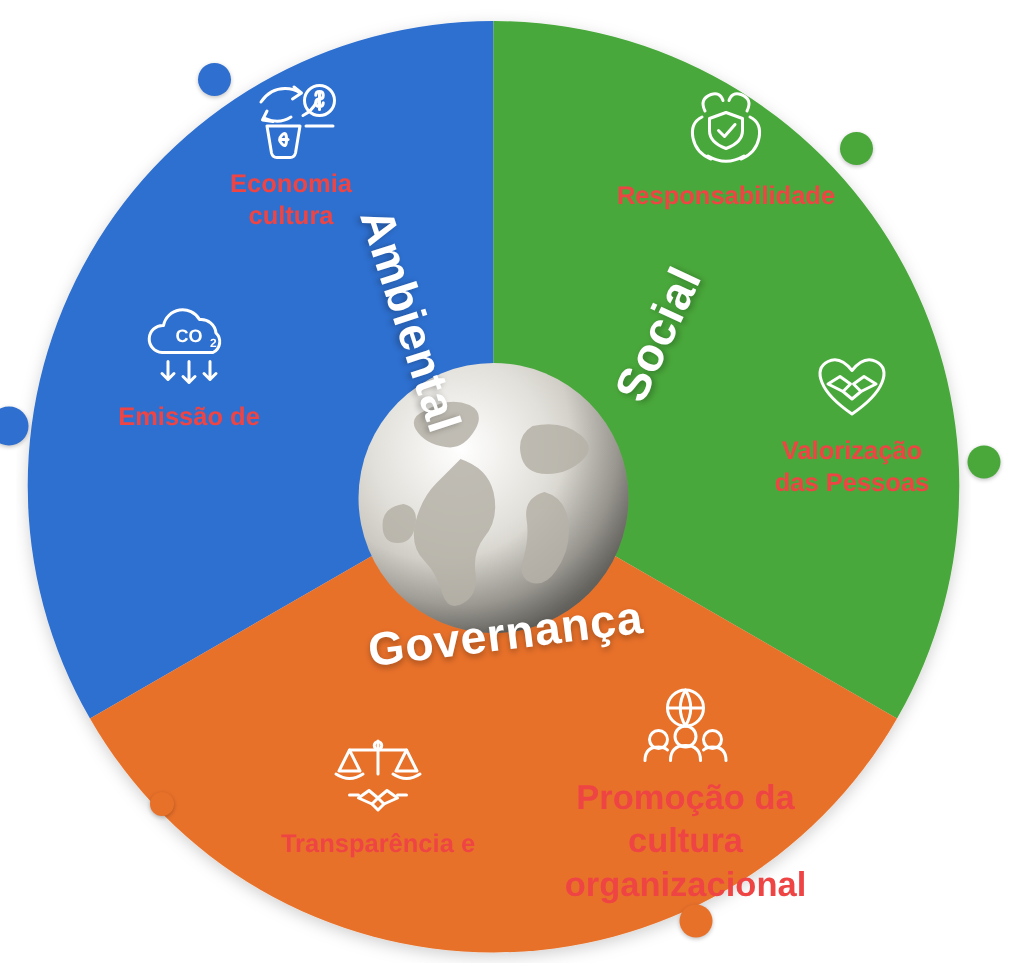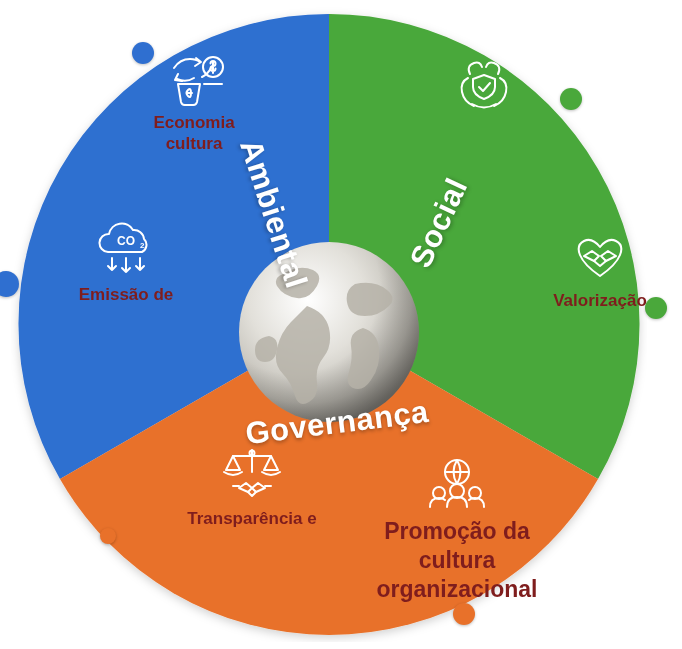--- a/index.html
+++ b/index.html
@@ -55,39 +55,39 @@
     left: 245px;
     top: 405px;
     font-size: 31px;
     transform: rotate(-7deg);
     transform-origin: center center;
   }
 
   
   .item {
     position: absolute;
-    color: #7f1d1d;
+    color: #ef4444;
     text-align: center;
     line-height: 1.25;
     font-weight: bold;
     user-select: none;
   }
   .item .icon {
     display: block;
     margin: 0 auto 6px auto;
   }
   .item .txt {
     display: block;
   }
 
   #item-economia       { left: 106px; top: 52px;  width: 176px; font-size: 17px; }
-  #item-carbono        { left: 40px;  top: 222px; width: 172px; font-size: 17px; }
+  #item-carbono        { left: 40px;  top: 205px; width: 172px; font-size: 17px; }
   #item-responsabilidade { left: 384px; top: 58px; width: 200px; font-size: 17px; }
-  #item-valorizacao    { left: 520px; top: 232px; width: 160px; font-size: 17px; }
-  #item-transparencia  { left: 152px; top: 444px; width: 200px; font-size: 17px; }
+  #item-valorizacao    { left: 488px; top: 232px; width: 160px; font-size: 17px; }
+  #item-transparencia  { left: 152px; top: 488px; width: 200px; font-size: 17px; }
   #item-promocao       { left: 360px; top: 455px; width: 194px; font-size: 23px; }
 
   
   .dot {
     position: absolute;
     border-radius: 50%;
     box-shadow: 0 1px 3px rgba(0,0,0,0.25);
   }
 </style>
 </head>
@@ -177,32 +177,34 @@
       <g fill="none" stroke="#ffffff" stroke-width="2" stroke-linecap="round" stroke-linejoin="round">
         <path d="M36 17 l11 4 v8 q0 8 -11 12 q-11 -4 -11 -12 v-8 Z"></path>
         <path d="M31 29 l4 4 l7 -8"></path>
         <path d="M22 16 q-4 -8 4 -11 q6 -2 8 4"></path>
         <path d="M50 16 q4 -8 -4 -11 q-6 -2 -8 4"></path>
         <path d="M20 20 q-8 4 -6 14 q2 10 12 14"></path>
         <path d="M52 20 q8 4 6 14 q-2 10 -12 14"></path>
         <path d="M24 46 q12 7 24 0"></path>
       </g>
     </svg>
+    <span class="txt">Responsabilidade</span>
   </div>
 
   <div class="item" id="item-valorizacao">
     <svg class="icon" width="72" height="52" viewBox="0 0 72 52">
       <g fill="none" stroke="#ffffff" stroke-width="2" stroke-linecap="round" stroke-linejoin="round">
         <path d="M36 44 q-16 -11 -20 -21 q-4 -10 4 -14 q8 -4 16 6 q8 -10 16 -6 q8 4 4 14 q-4 10 -20 21 Z"></path>
         <path d="M20 24 l8 -5 l7 5 l-5 5 Z"></path>
         <path d="M52 24 l-8 -5 l-7 5 l5 5 Z"></path>
         <path d="M30 29 l6 5 l6 -5"></path>
       </g>
     </svg>
     <span class="txt">Valorização</span>
+    <span class="txt">das Pessoas</span>
   </div>
 
   <div class="item" id="item-transparencia">
     <svg class="icon" width="78" height="58" viewBox="0 0 78 58">
       <g fill="none" stroke="#ffffff" stroke-width="2" stroke-linecap="round" stroke-linejoin="round">
         <path d="M39 6 v22"></path>
         <path d="M20 12 h38"></path>
         <circle cx="39" cy="9" r="2.5"></circle>
         <path d="M20 12 l-7 14 h14 Z"></path>
         <path d="M58 12 l-7 14 h14 Z"></path>

